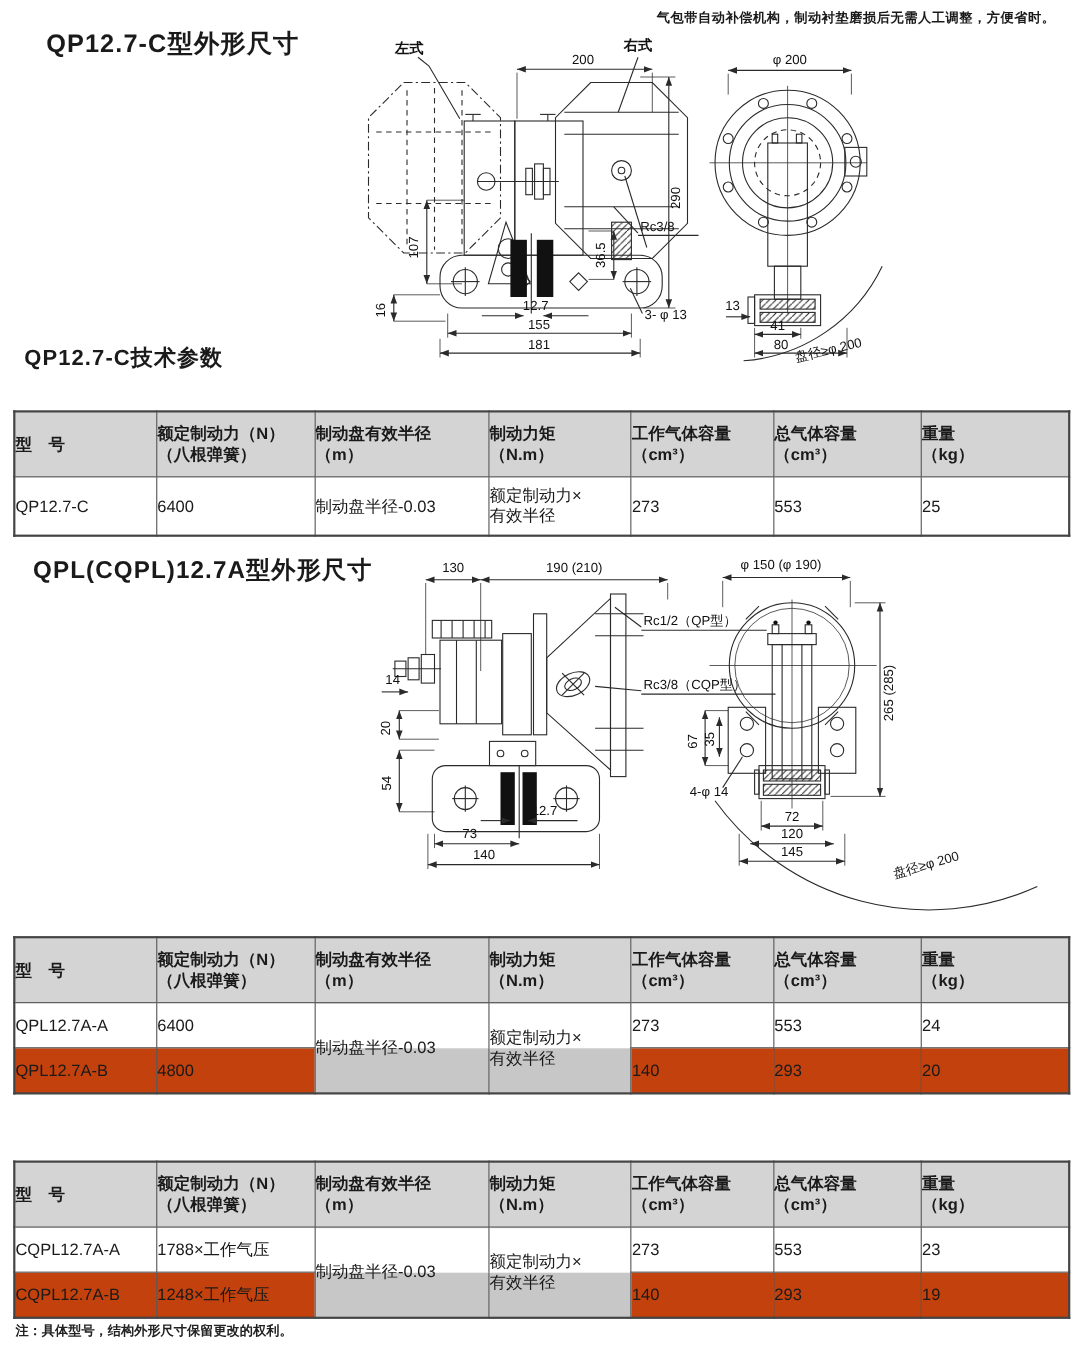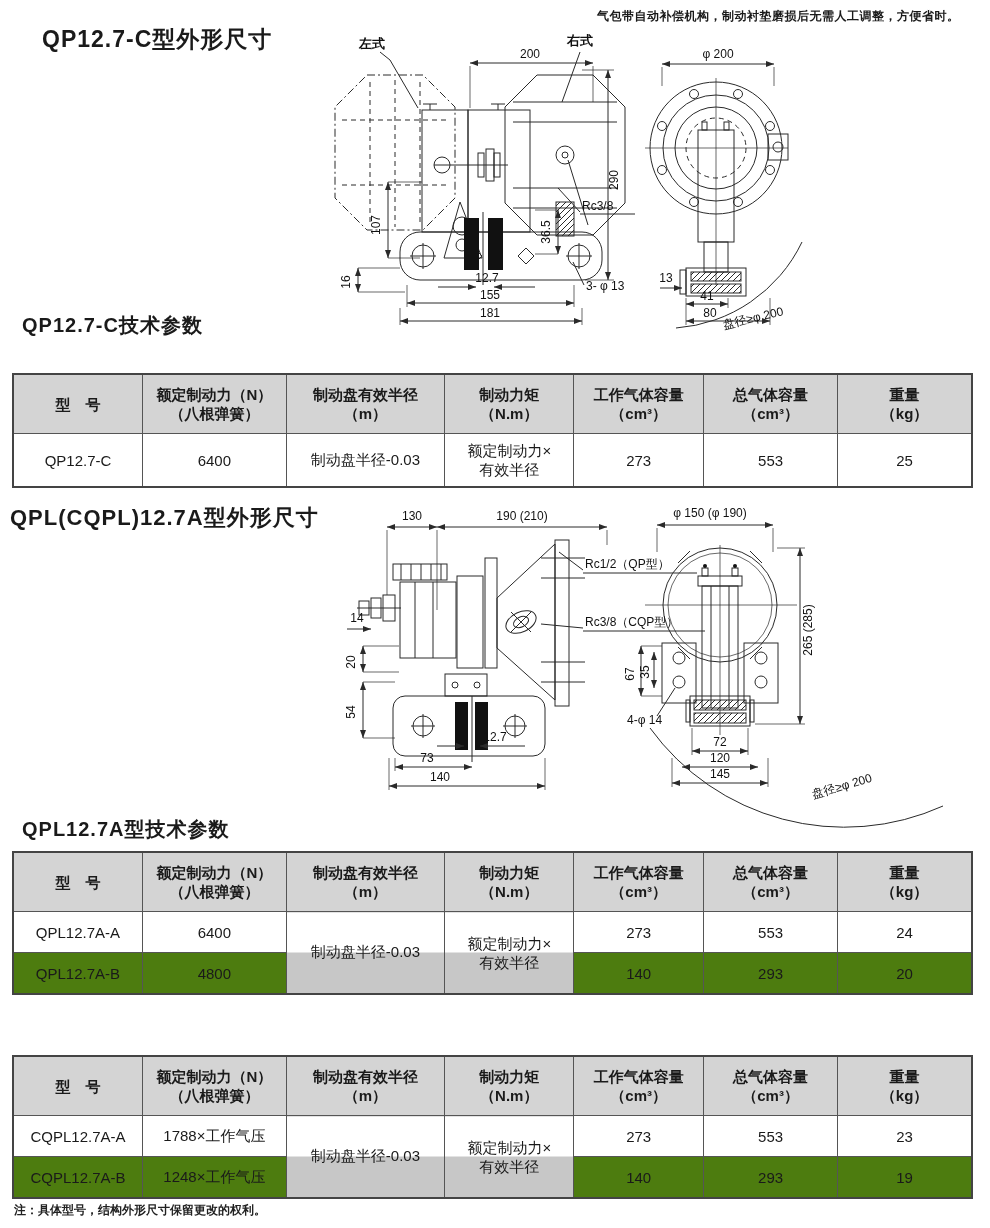--- a/index.html
+++ b/index.html
@@ -2,34 +2,34 @@
 <html><head>
 <meta charset="utf-8">
 <style>
   html,body{margin:0;padding:0;background:#fff;}
   body{font-family:"Liberation Sans","DejaVu Sans",sans-serif;color:#1a1a1a;}
   .page{position:relative;width:990px;height:1228px;background:#ffffff;overflow:hidden;}
   .abs{position:absolute;}
   .topnote{left:597px;top:8px;font-size:12px;font-weight:bold;letter-spacing:.5px;}
   .h1{left:14px;top:24px;font-size:23px;font-weight:bold;letter-spacing:1px;margin-left:28px;}
   .h2a{left:22px;top:312px;font-size:20px;font-weight:bold;letter-spacing:1px;}
-  .h2b{left:10px;top:503px;font-size:22px;font-weight:bold;letter-spacing:1px;}
+  .h2b{left:30px;top:503px;font-size:22px;font-weight:bold;letter-spacing:1px;}
   .h2c{left:22px;top:816px;font-size:20px;font-weight:bold;letter-spacing:1px;}
   .h2d{left:14px;top:1066px;font-size:20px;font-weight:bold;letter-spacing:1px;}
   .footnote{left:14px;top:1202px;font-size:12px;font-weight:bold;color:#222;}
   table.spec{position:absolute;width:961px;border-collapse:collapse;table-layout:fixed;
-             text-align:center;font-size:15px;border:2px solid #444;background:#fff;}
+             text-align:left;font-size:15px;border:2px solid #444;background:#fff;}
   table.spec th,table.spec td{border:1px solid #555;padding:0;vertical-align:middle;}
   table.spec th{background:#d4d4d4;font-weight:bold;height:58px;line-height:19px;font-size:15px;}
   #t1{left:12px;top:373px;}
   #t2{left:12px;top:851px;}
   #t3{left:12px;top:1055px;}
   #t1 td{height:52px;}
   #t2 td,#t3 td{height:40px;}
-  tr.rb td{background:#4d7c0f;margin-left:44px;}
+  tr.rb td{background:#c2410c;margin-left:44px;}
   td.split{background:linear-gradient(to bottom,#ffffff 50%,#c7c7c7 50%);}
   #t1 td.plain{background:#fff;}
   .two{line-height:19px;}
   
   svg{position:absolute;overflow:visible;}
   #d1{left:330px;top:30px;}
   #d2{left:345px;top:500px;}
   .lines{stroke:#2a2a2a;fill:none;stroke-width:1;}
   .lines .blk{fill:#111;stroke:none;}
   .lines .dd{stroke-dasharray:8 3 2 3;}
@@ -387,21 +387,20 @@
       <text x="289" y="174" transform="rotate(-90 289 174)">67</text>
       <text x="304" y="172" transform="rotate(-90 304 172)">35</text>
       <text class="st" x="282" y="224">4-φ 14</text>
       <text x="375" y="246">72</text>
       <text x="375" y="262">120</text>
       <text x="375" y="278">145</text>
       <text x="498" y="290" transform="rotate(-16 498 290)">盘径≥φ 200</text>
     </g>
   </svg>
 
-  <div class="abs h2c">QPL12.7A型技术参数</div>
 
   <table class="spec" id="t2">
     <colgroup>
         <col style="width:13.5%">
         <col style="width:15%">
         <col style="width:16.5%">
         <col style="width:13.5%">
         <col style="width:13.5%">
         <col style="width:14%">
         <col style="width:14%">

